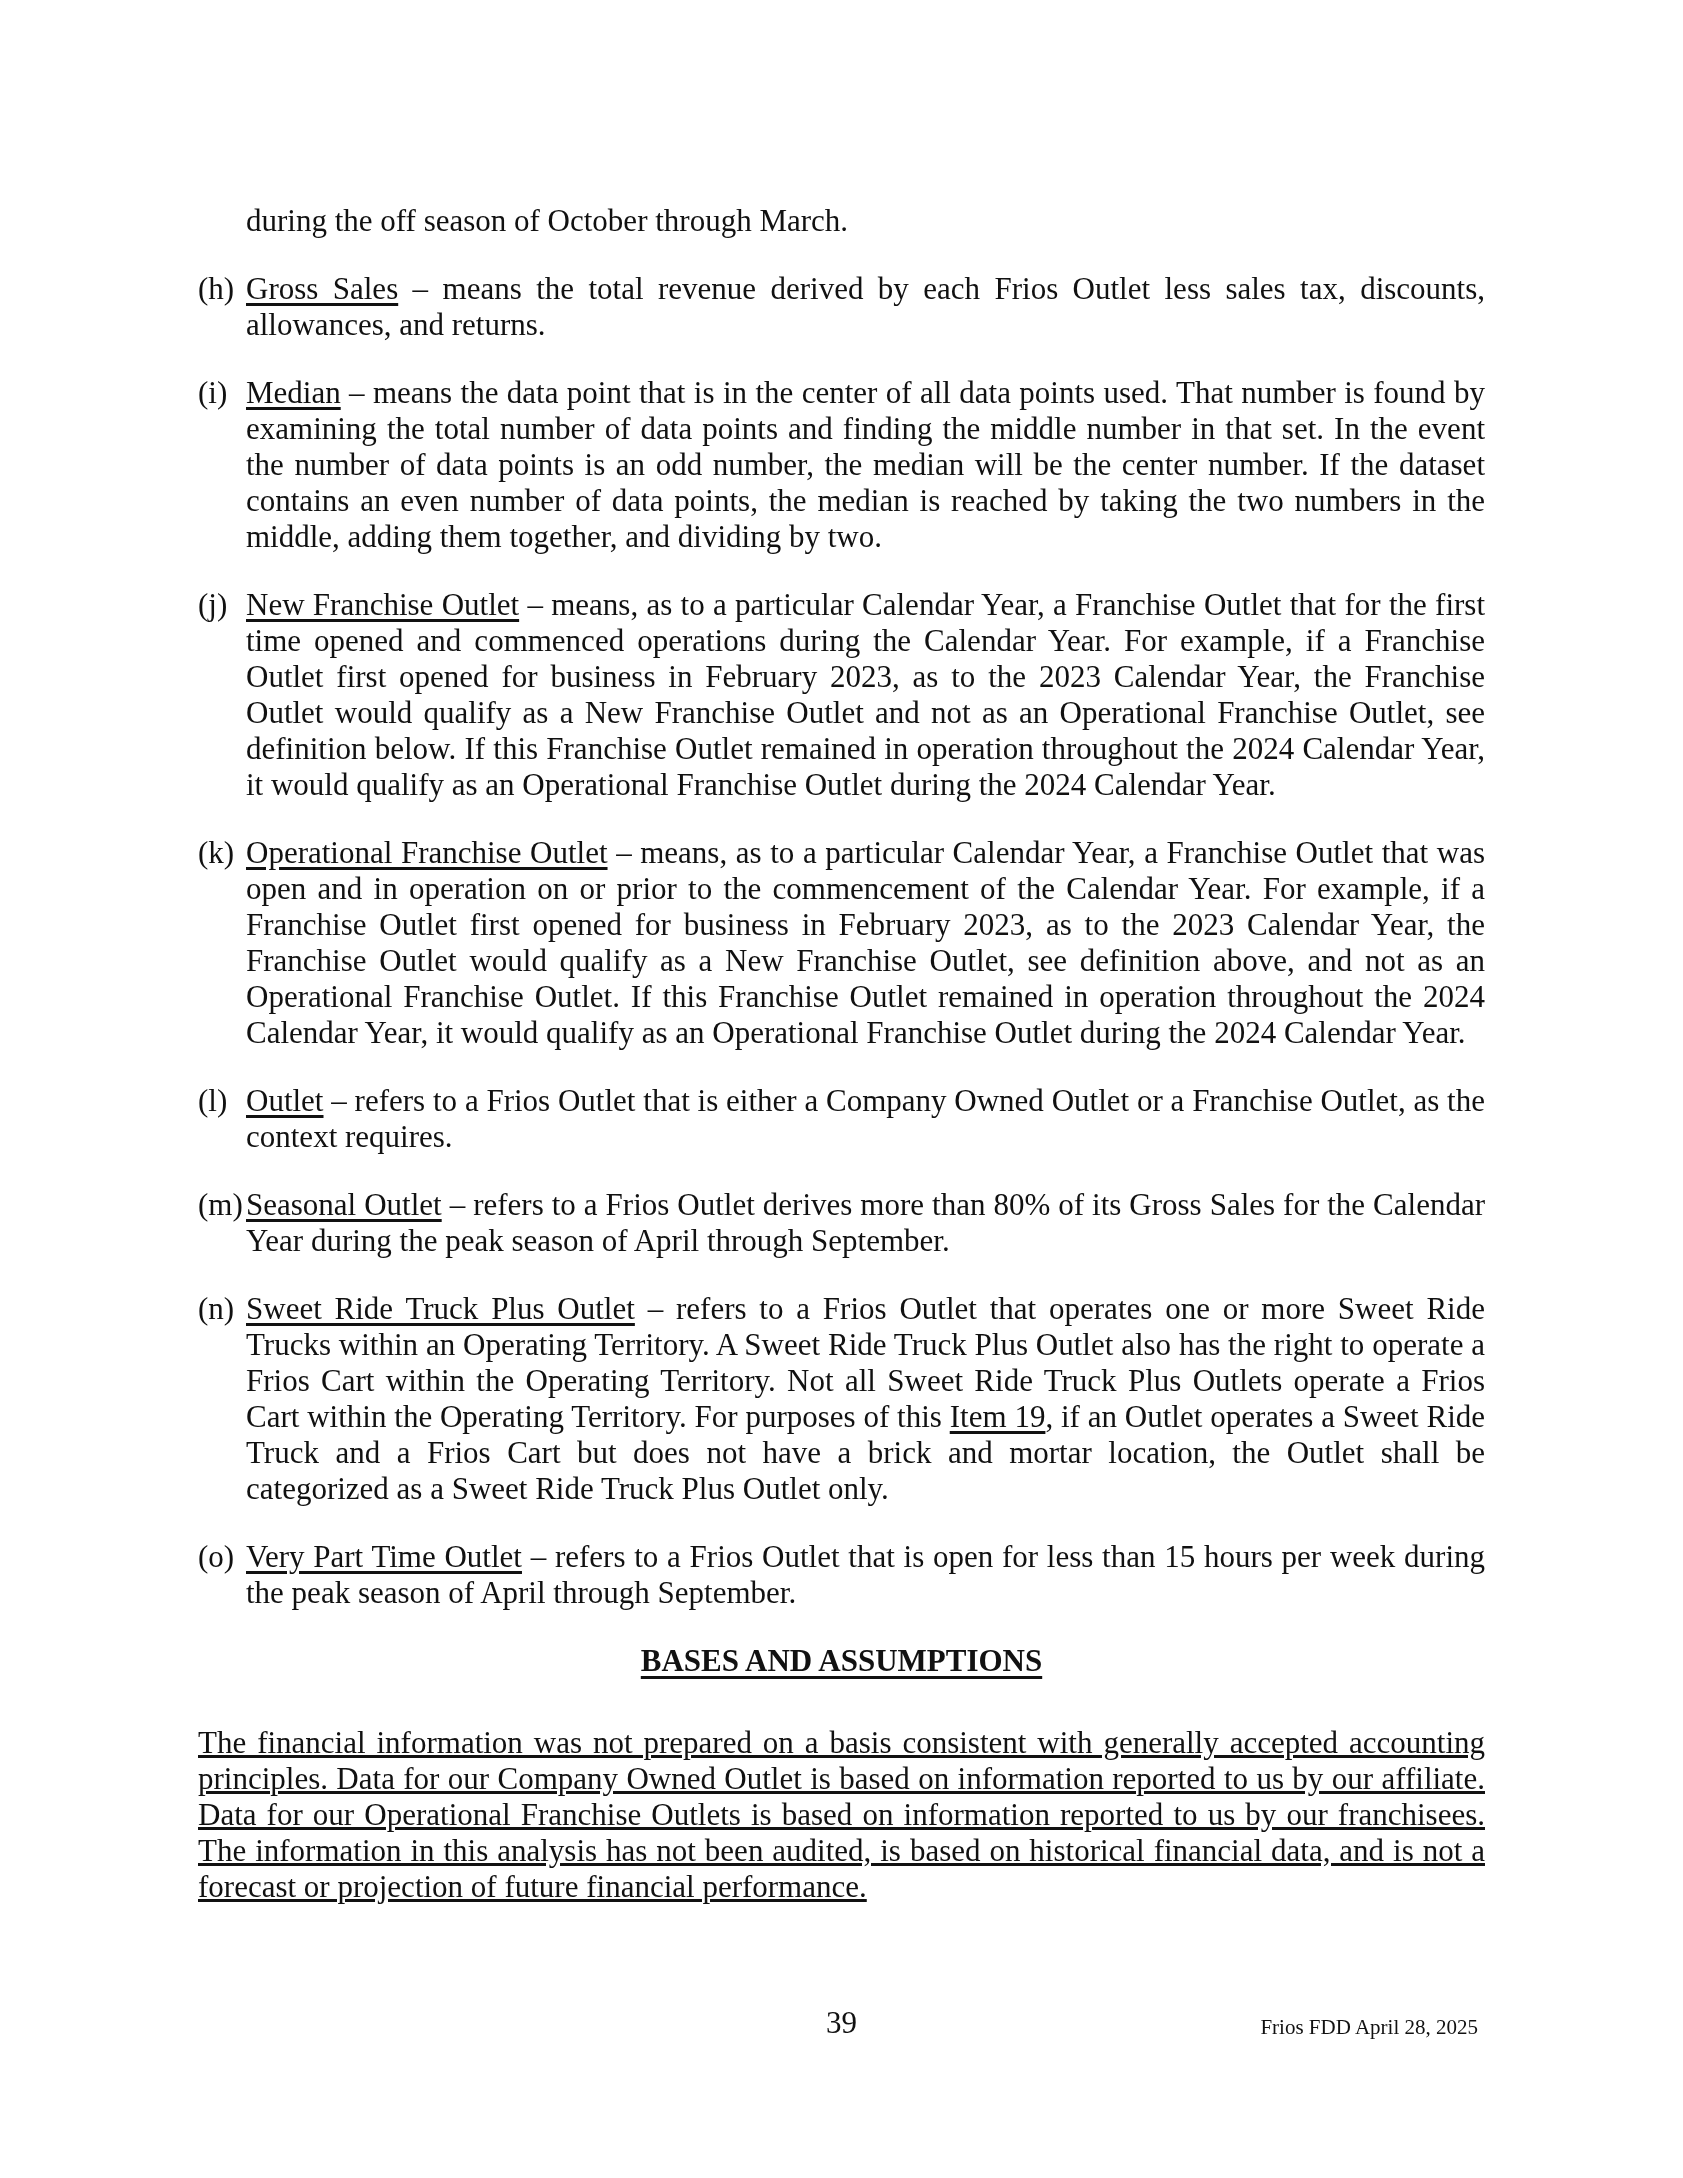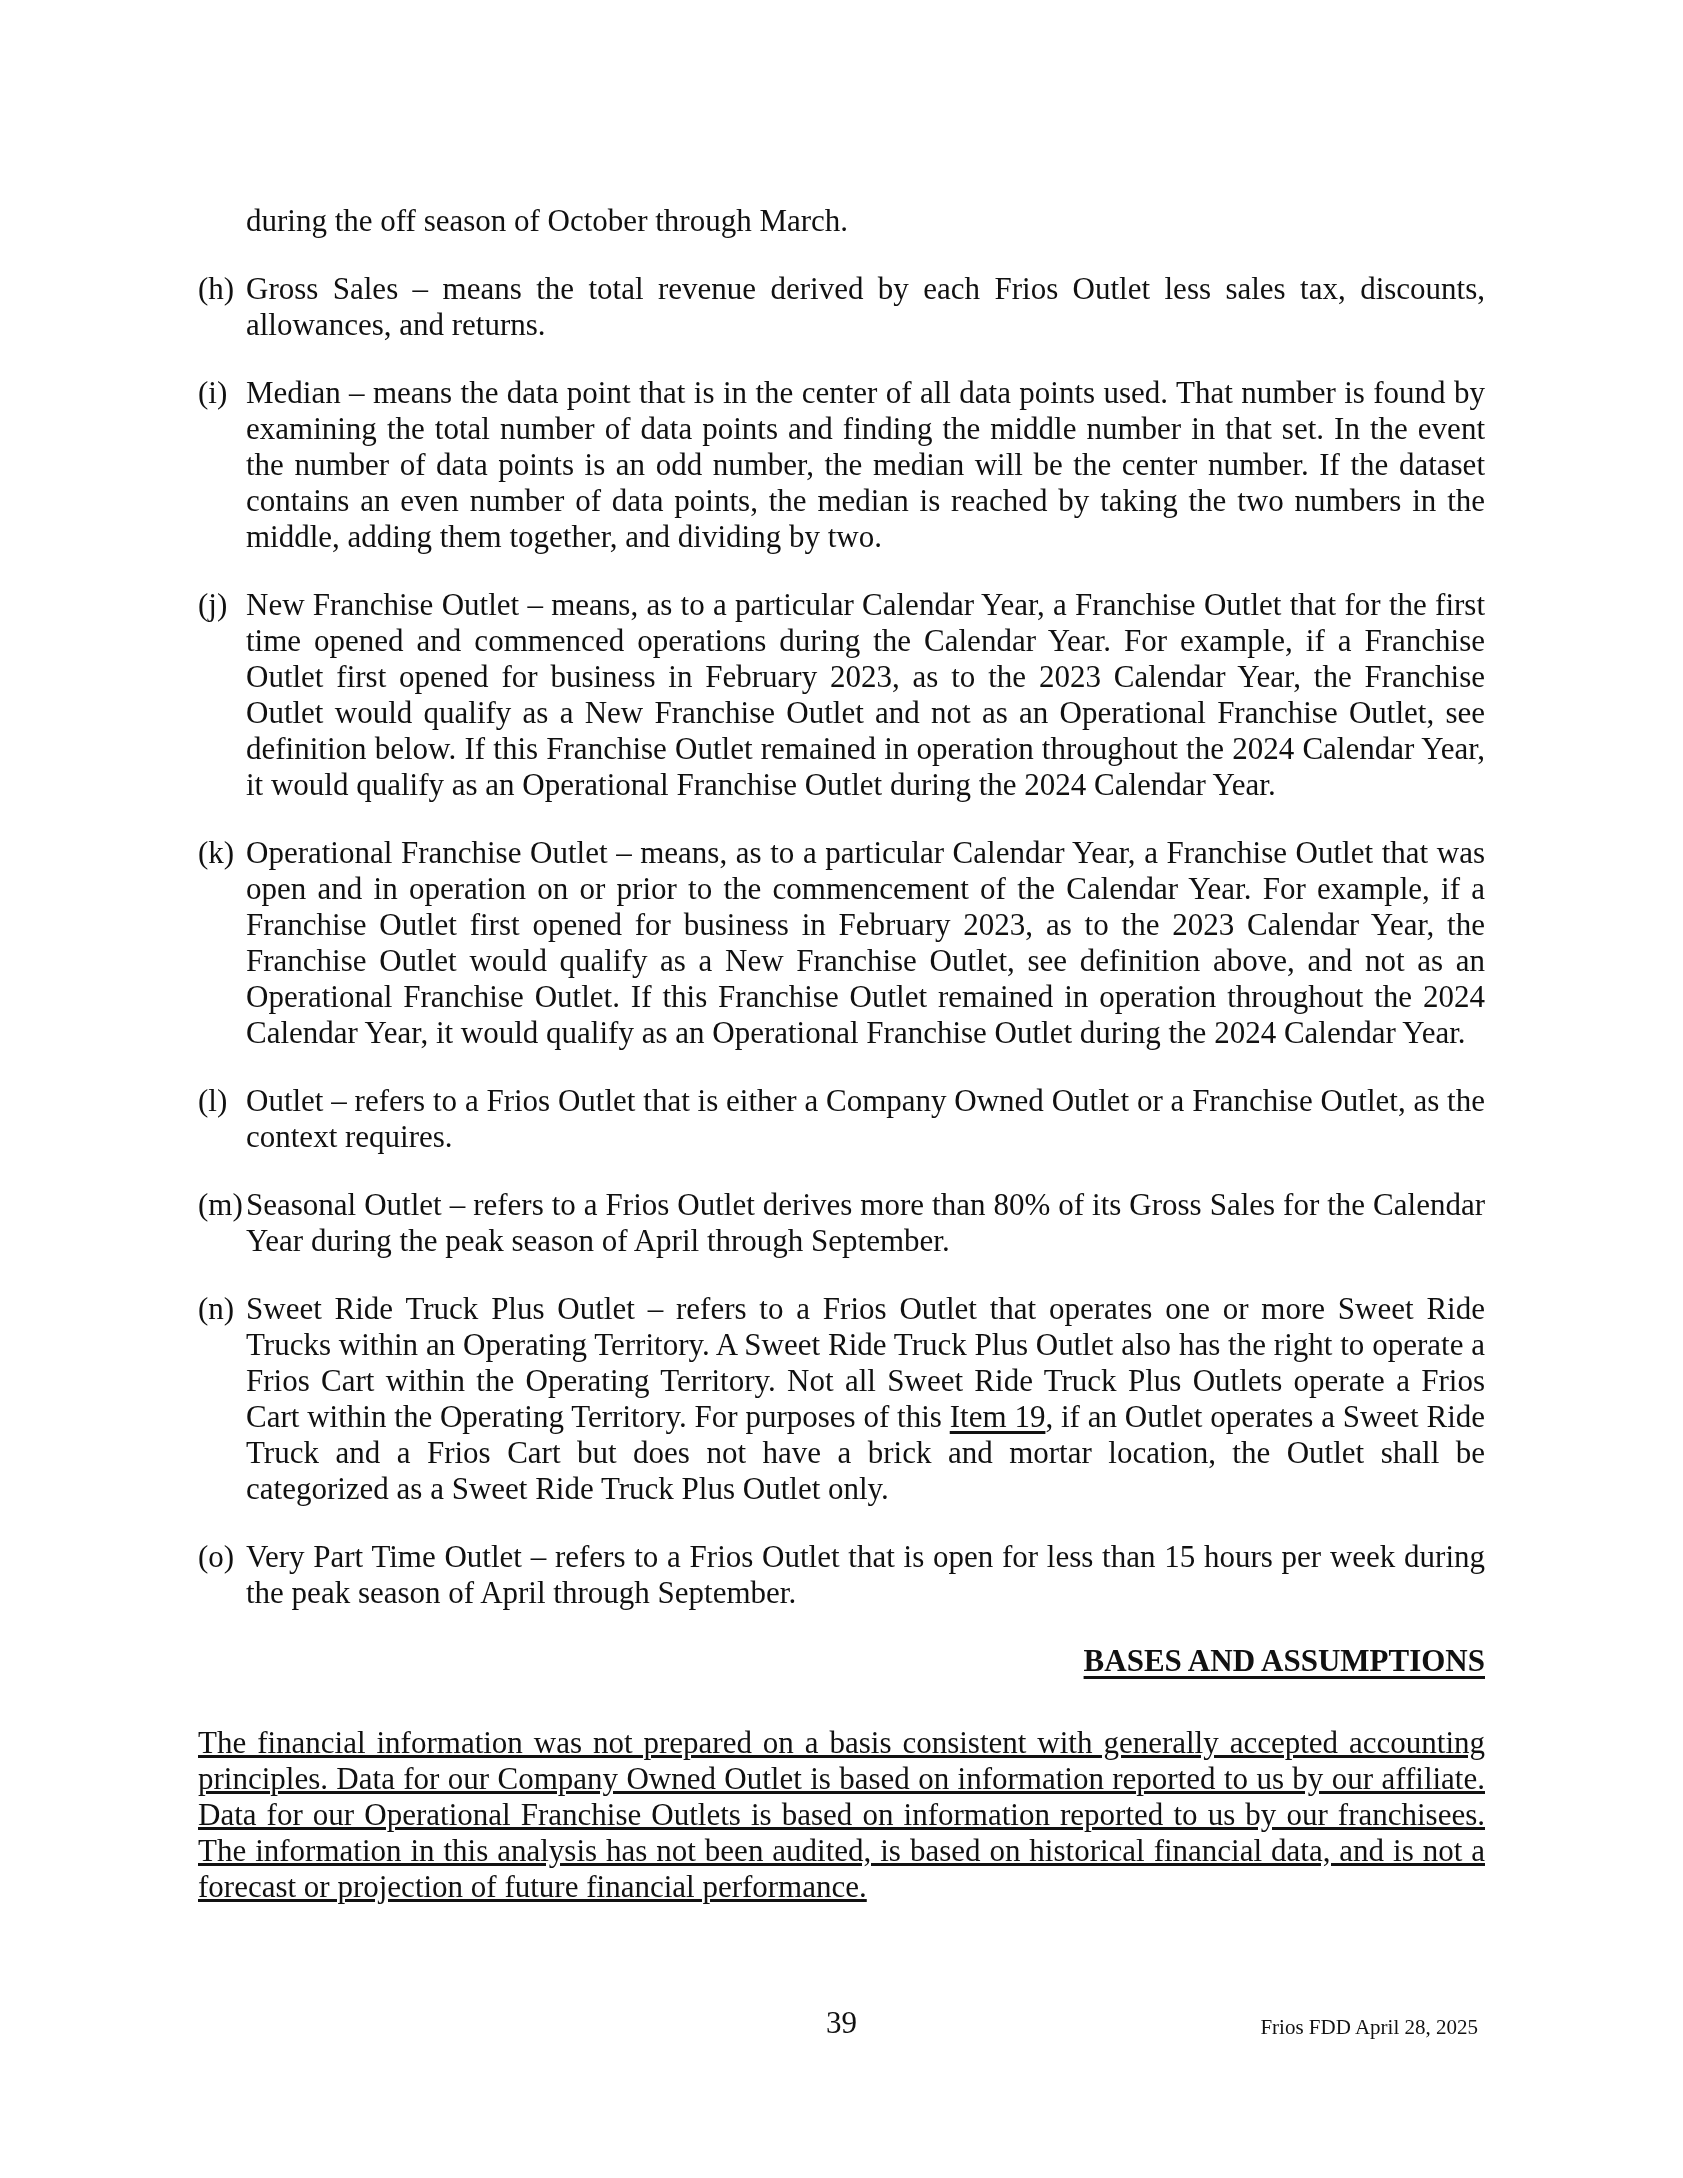--- a/index.html
+++ b/index.html
@@ -33,31 +33,32 @@
     text-align: justify;
     margin-bottom: 32px;
   }
   .def .label {
     position: absolute;
     left: 0;
     top: 0;
     text-align: left;
   }
   .term {
+    text-decoration: underline;
     text-underline-offset: 4px;
   }
   .xref {
     text-decoration: underline;
     text-underline-offset: 4px;
   }
   .section-heading {
     font-size: 31px;
     line-height: 36px;
     font-weight: bold;
-    text-align: right;
+    text-align: center;
     margin-top: 32px;
     margin-bottom: 0;
   }
   .section-heading .heading-text {
     text-decoration: underline;
     text-underline-offset: 5px;
     text-decoration-thickness: 3px;
   }
   .body-paragraph {
     margin-top: 46px;

